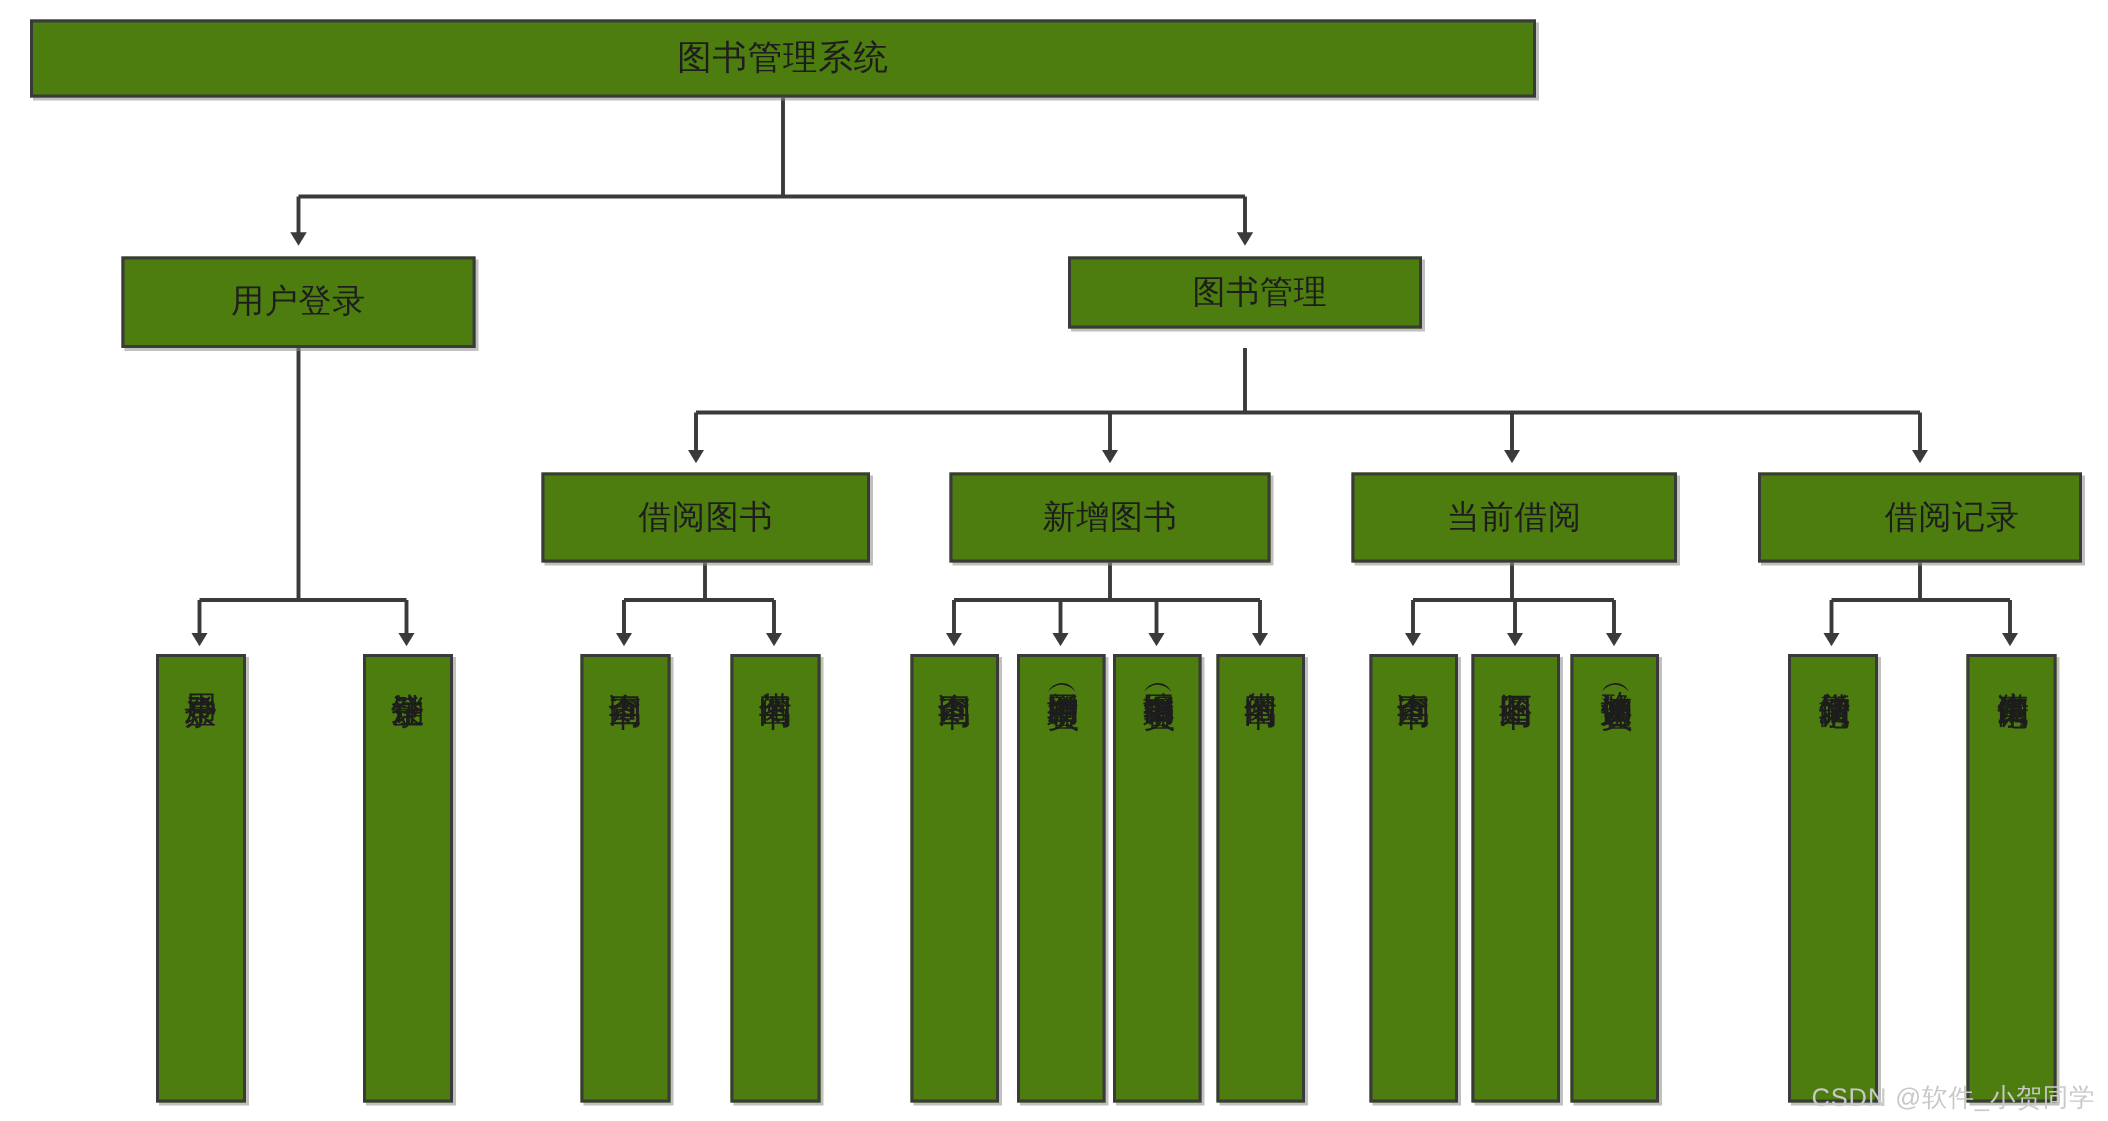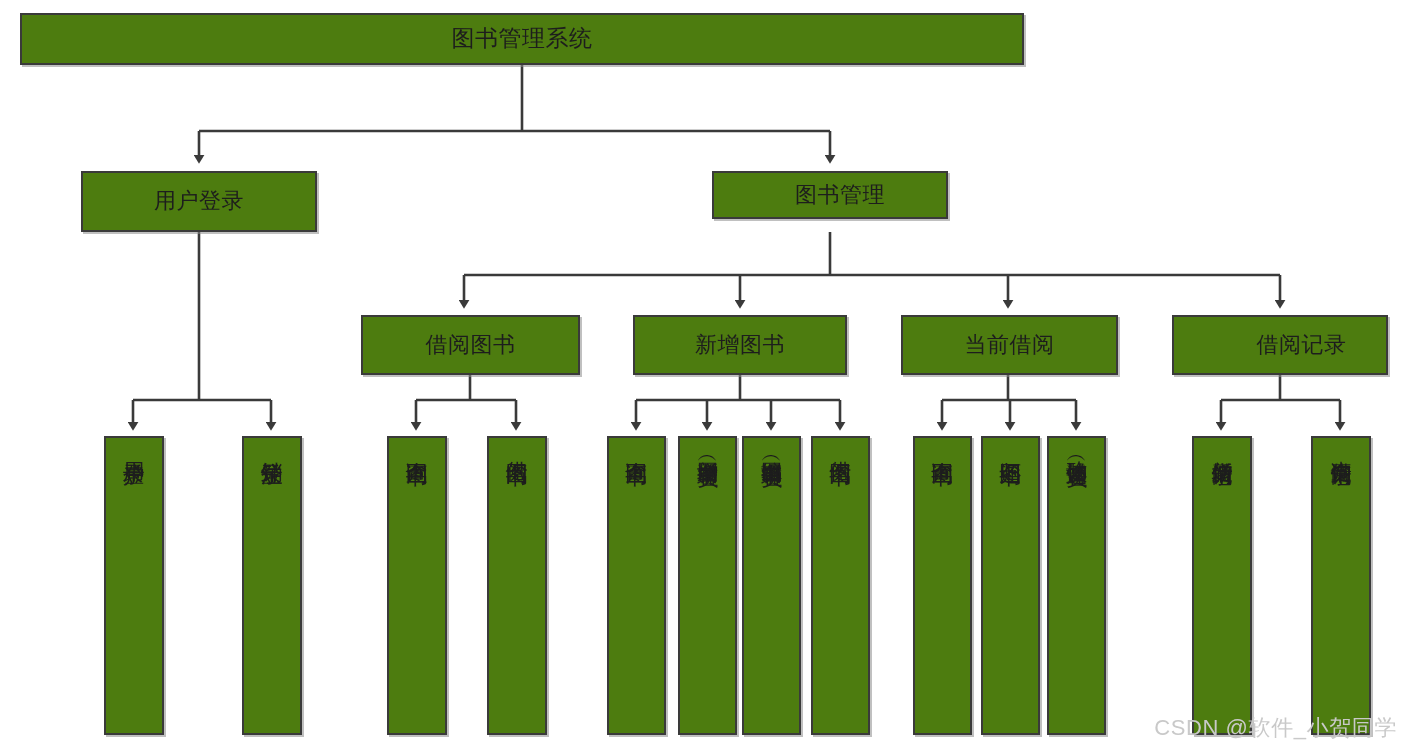--- a/index.html
+++ b/index.html
@@ -58,21 +58,21 @@
     line-height:1.16;
     letter-spacing:1px;
     white-space:nowrap;
     max-height:100%;
   }
   .v-node.narrow .node-label{ font-size:21px; }
   #watermark{
     position:absolute;
     right:8px;
     bottom:4px;
-    font-size:22px;
+    font-size:17px;
     color:#c9c9c9;
     letter-spacing:0.6px;
     z-index:5;
     white-space:nowrap;
     user-select:none;
   }
 </style>
 </head>
 <body>
 

